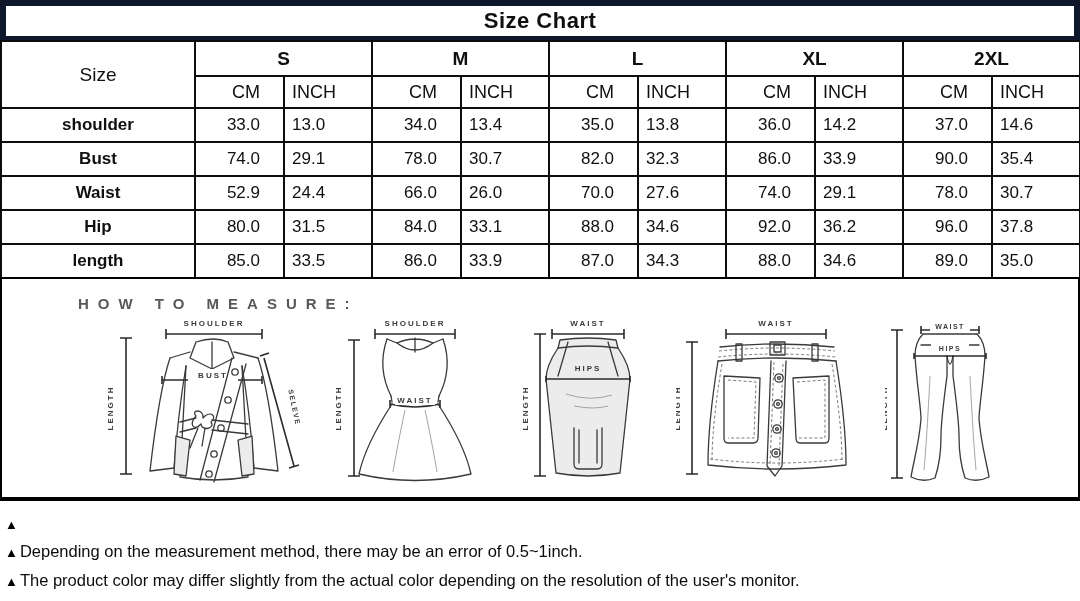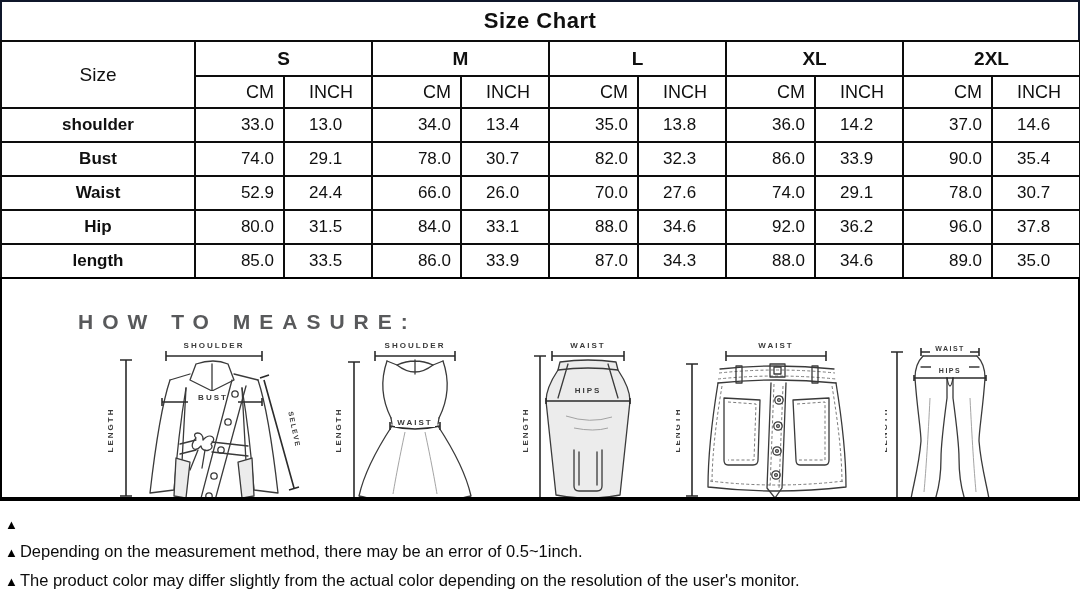--- a/index.html
+++ b/index.html
@@ -7,51 +7,51 @@
   body {
     width: 1080px; height: 601px;
     font-family: "Liberation Sans", sans-serif;
     color: #101010;
     overflow: hidden;
   }
   .sheet { position: relative; width: 1080px; height: 601px; background: #fff; }
 
   
   .title-box {
-    height: 42px; border: 2px solid #0f172a;
+    height: 42px; border: 6px solid #0f172a;
     display: flex; align-items: center; justify-content: center;
     font-size: 22px; font-weight: bold; letter-spacing: 0.5px;
   }
 
   
   table.size-table {
     width: 1080px; border-collapse: collapse; table-layout: fixed;
     margin-top: -2px;
   }
   .size-table th, .size-table td {
     border: 2px solid #0d0d0d; background: #fff;
     font-size: 17px; white-space: nowrap; overflow: hidden;
   }
   .size-table .corner { font-size: 19px; font-weight: normal; text-align: center; }
   .size-table .size-h { height: 35px; font-size: 19px; font-weight: bold; text-align: center; }
   .size-table .u { height: 32px; font-weight: normal; font-size: 18px; }
-  .size-table th.cm, .size-table td.cm { text-align: right; padding-right: 9px; font-weight: normal; }
-  .size-table th.inch, .size-table td.inch { text-align: left; padding-left: 24px; font-weight: normal; }
+  .size-table th.cm, .size-table td.cm { text-align: right; padding-right: 23px; font-weight: normal; }
+  .size-table th.inch, .size-table td.inch { text-align: left; padding-left: 7px; font-weight: normal; }
   .size-table td { height: 34px; margin-top: 24px; }
   .size-table .rlabel { font-weight: bold; text-align: center; font-size: 17px; }
 
   
   .measure-box {
     margin-top: -2px; height: 224px;
     border: 2px solid #000; border-bottom-width: 4px;
     overflow: hidden;
   }
   .measure-heading {
-    margin: 31px 0 0 76px;
-    color: #58595b; font-size: 21px; font-weight: bold; letter-spacing: 9px;
+    margin: 16px 0 0 76px;
+    color: #58595b; font-size: 15px; font-weight: bold; letter-spacing: 9px;
   }
   .figures {
     display: flex; align-items: flex-start;
     margin: 4px 0 0 102px; gap: 24px;
   }
   svg { display: block; }
   .art   { fill: none; stroke: #3a3a3a; stroke-width: 1.3; stroke-linecap: round; stroke-linejoin: round; }
   .artf  { fill: #ececec; stroke: #3a3a3a; stroke-width: 1.3; stroke-linejoin: round; }
   .meas  { fill: none; stroke: #2b2b2b; stroke-width: 1.6; stroke-linecap: butt; }
   .stitch{ fill: none; stroke: #6d6d6d; stroke-width: 0.9; stroke-dasharray: 3 2.2; }

